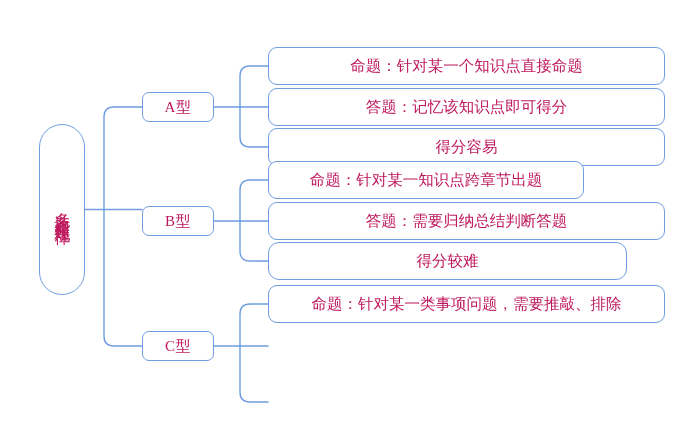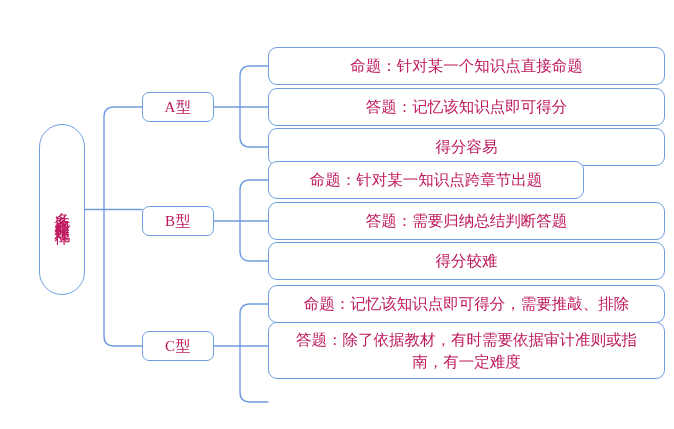--- a/index.html
+++ b/index.html
@@ -121,26 +121,23 @@
   </div>
 
   <div class="node leaf-node" style="left:268px; top:161px; width:316px; height:38px;">
     <span>命题：针对某一知识点跨章节出题</span>
   </div>
 
   <div class="node leaf-node" style="left:268px; top:202px; width:397px; height:38px;">
     <span>答题：需要归纳总结判断答题</span>
   </div>
 
-  <div class="node leaf-node" style="left:268px; top:242px; width:397px; height:38px;">
+  <div class="node leaf-node" style="left:268px; top:242px; width:359px; height:38px;border-radius:11px;">
     <span>得分较难</span>
   </div>
 
   <div class="node leaf-node" style="left:268px; top:285px; width:397px; height:38px;">
-    <span>命题：记忆该知识点即可得分，需要推敲、排除</span>
+    <span>命题：针对某一类事项问题，需要推敲、排除</span>
   </div>
 
-  <div class="node leaf-node two-line" style="left:268px; top:322px; width:397px; height:57px;">
-    <span>答题：除了依据教材，有时需要依据审计准则或指南，有一定难度</span>
-  </div>
 
 
 </div>
 
 </body></html>

